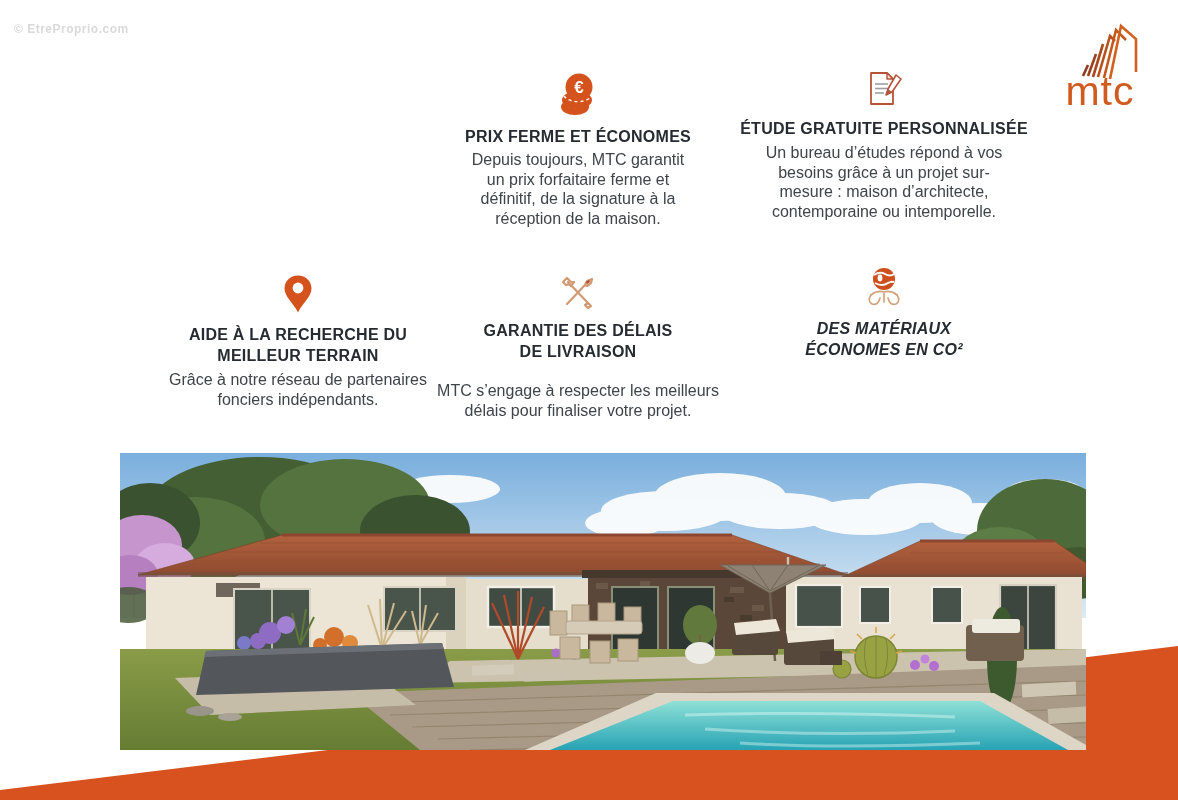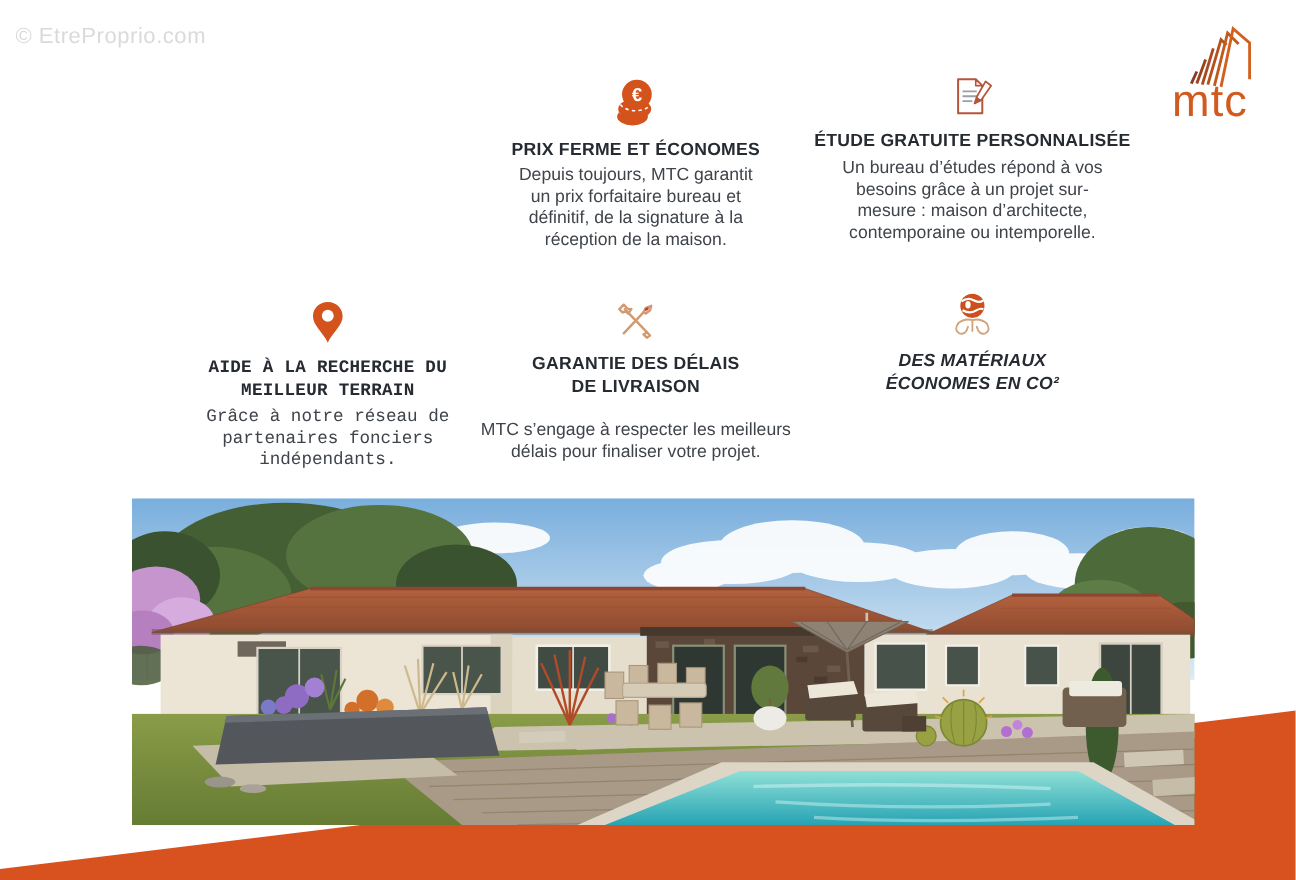--- a/index.html
+++ b/index.html
@@ -2,39 +2,39 @@
 <html><head>
 <meta charset="utf-8">
 <style>
   * { margin:0; padding:0; box-sizing:border-box; }
   html,body { background:#ffffff; }
   body { font-family:"Liberation Sans", sans-serif; }
   .page { position:relative; width:1178px; height:800px; background:#fff; overflow:hidden; }
 
   .watermark {
     position:absolute; left:14px; top:22px;
-    font-size:20px; font-weight:400; color:#dadada;
+    font-size:12px; font-weight:700; color:#dadada;
     text-shadow:0 1px 0 #fff; letter-spacing:.5px; z-index:6;
   }
 
   .logo { position:absolute; left:1052px; top:22px; width:96px; height:88px; z-index:6; }
 
   .cell { position:absolute; width:300px; text-align:center; z-index:5; }
   .cell .iconbox { height:46px; display:flex; align-items:flex-end; justify-content:center; }
   .cell .title {
     margin-top:6px; font-size:16px; font-weight:700; color:#262b32;
     letter-spacing:.25px; line-height:21px; white-space:pre-line;
   }
   .cell .body {
     margin:4px auto 0; font-size:16px; font-weight:400; color:#3f444a; line-height:19.5px;
   }
   #cell1 { left:148px; top:76px; }  #cell1 .body { max-width:252px; }
   #cell2 { left:428px; top:74px; }  #cell2 .body { max-width:234px; margin-top:3px; }
   #cell3 { left:734px; top:66px; }  #cell3 .body { max-width:240px; }
-  #cell4 { left:148px; top:272px;font-family:Liberation Mono, monospace; } #cell4 .body { max-width:266px; }
+  #cell4 { left:148px; top:272px; } #cell4 .body { max-width:266px; }
   #cell5 { left:428px; top:268px; } #cell5 .body { max-width:282px; margin-top:19px; }
   #cell6 { left:734px; top:266px;font-style:italic; } #cell6 .body { max-width:258px; margin-top:10px; }
 
   .wedge { position:absolute; left:0; top:0; width:1178px; height:800px; z-index:1; }
   .photo { position:absolute; left:120px; top:453px; width:966px; height:297px; z-index:3; }
   .photo svg { display:block; }
 </style>
 </head>
 <body>
 
@@ -65,21 +65,21 @@
       <svg width="46" height="44" viewBox="0 0 46 44">
         <ellipse cx="20" cy="35" rx="14" ry="8" fill="#d4521b"></ellipse>
         <path d="M8,30 a14,8 0 0 0 26,1" fill="none" stroke="#fff" stroke-width="1.4" stroke-dasharray="3 3"></path>
         <ellipse cx="22" cy="28" rx="15" ry="9" fill="#d4521b"></ellipse>
         <path d="M9,24 a15,9 0 0 0 27,1" fill="none" stroke="#fff" stroke-width="1.4" stroke-dasharray="3 3"></path>
         <circle cx="24" cy="15" r="13.5" fill="#d4521b"></circle>
         <text x="24" y="21" text-anchor="middle" font-size="17" font-weight="bold" font-family="Liberation Sans, sans-serif" fill="#fff">€</text>
       </svg></span>
     </div>
     <div class="title">PRIX FERME ET ÉCONOMES</div>
-    <div class="body">Depuis toujours, MTC garantit un prix forfaitaire bureau et définitif, de la signature à la réception de la maison.</div>
+    <div class="body">Depuis toujours, MTC garantit un prix forfaitaire ferme et définitif, de la signature à la réception de la maison.</div>
   </div>
 
   <div class="cell" id="cell3">
     <div class="iconbox">
         <span>
       <svg width="42" height="38" viewBox="0 0 42 38">
         <path d="M8,3 h16 l6,6 v25 h-22 z" fill="#fff" stroke="#b5543a" stroke-width="1.8" stroke-linejoin="round"></path>
         <path d="M24,3 v6 h6 z" fill="#f3e2d8" stroke="#b5543a" stroke-width="1.4" stroke-linejoin="round"></path>
         <g stroke="#9aa0a6" stroke-width="1.6">
           <line x1="12" y1="14" x2="25" y2="14"></line>

